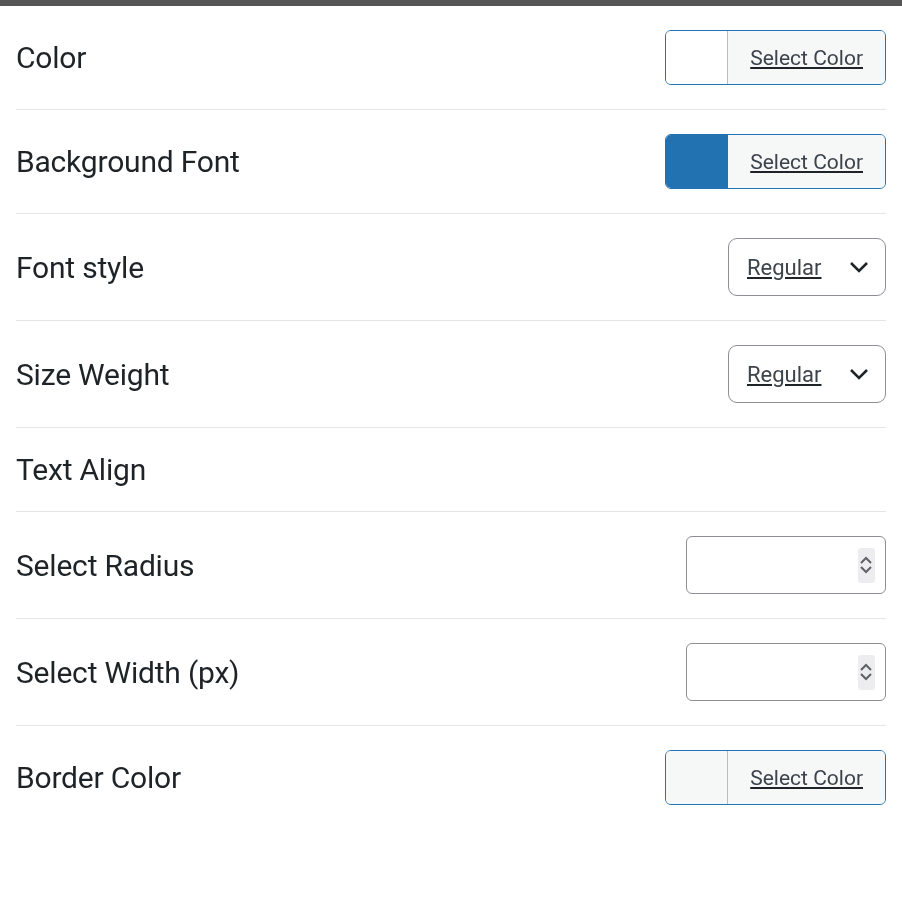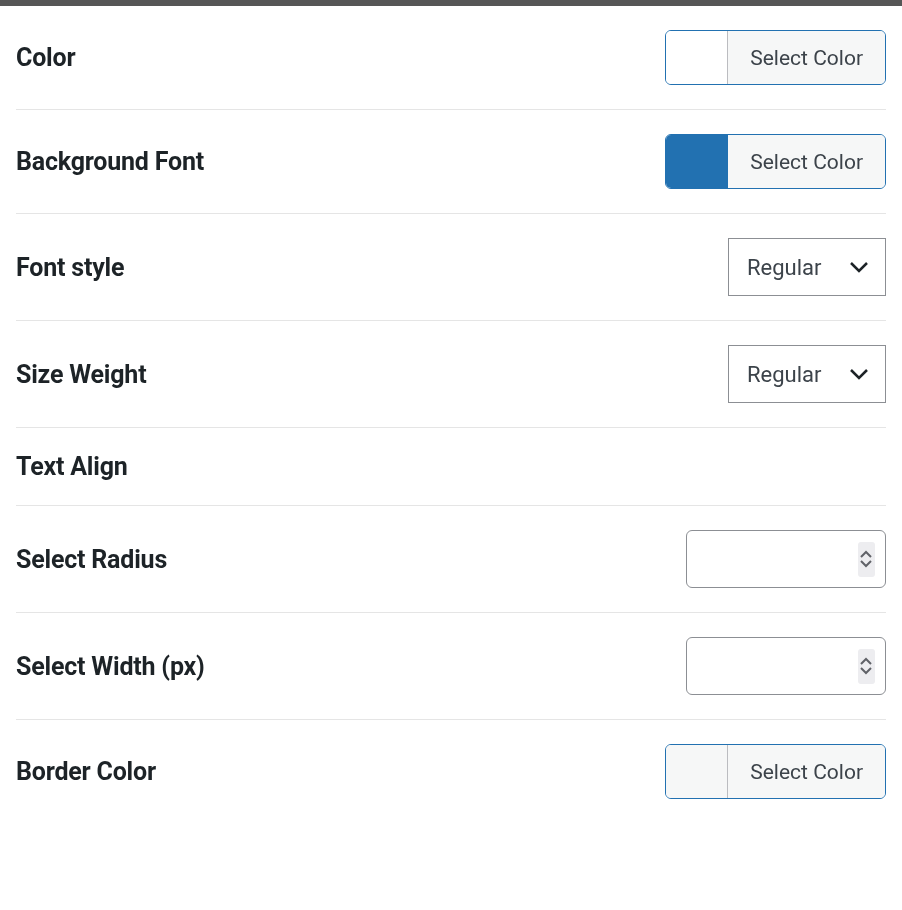--- a/index.html
+++ b/index.html
@@ -26,26 +26,26 @@
   }
   .row {
     display: flex;
     align-items: center;
     justify-content: space-between;
     padding: 24px 0;
     border-bottom: 1px solid var(--divider);
   }
   .row:last-child { border-bottom: none; }
   .row-label {
-    font-size: 25px;
-    font-weight: 700;
+    font-size: 30px;
+    font-weight: 400;
     color: var(--text);
     letter-spacing: -0.2px;
   }
-  .control { display: flex; justify-content: flex-end; }
+  .control { display: flex; justify-content: flex-end; text-decoration: underline; }
 
   
   .colorpick {
     display: inline-flex;
     align-items: stretch;
     height: 55px;
     border: 1px solid var(--accent);
     border-radius: 6px;
     overflow: hidden;
     background: #fff;
@@ -101,21 +101,21 @@
     background: transparent;
     font-size: 20px;
     padding-left: 14px;
     color: var(--text);
   }
 
   
   .sel {
     height: 58px;
     border: 1px solid var(--border-gray);
-    border-radius: 0;
+    border-radius: 9px;
     background: #fff;
     display: inline-flex;
     align-items: center;
     justify-content: space-between;
     padding: 0 16px 0 18px;
     cursor: pointer;
     min-width: 158px;
   }
   .sel .sel-text {
     font-size: 22px;

